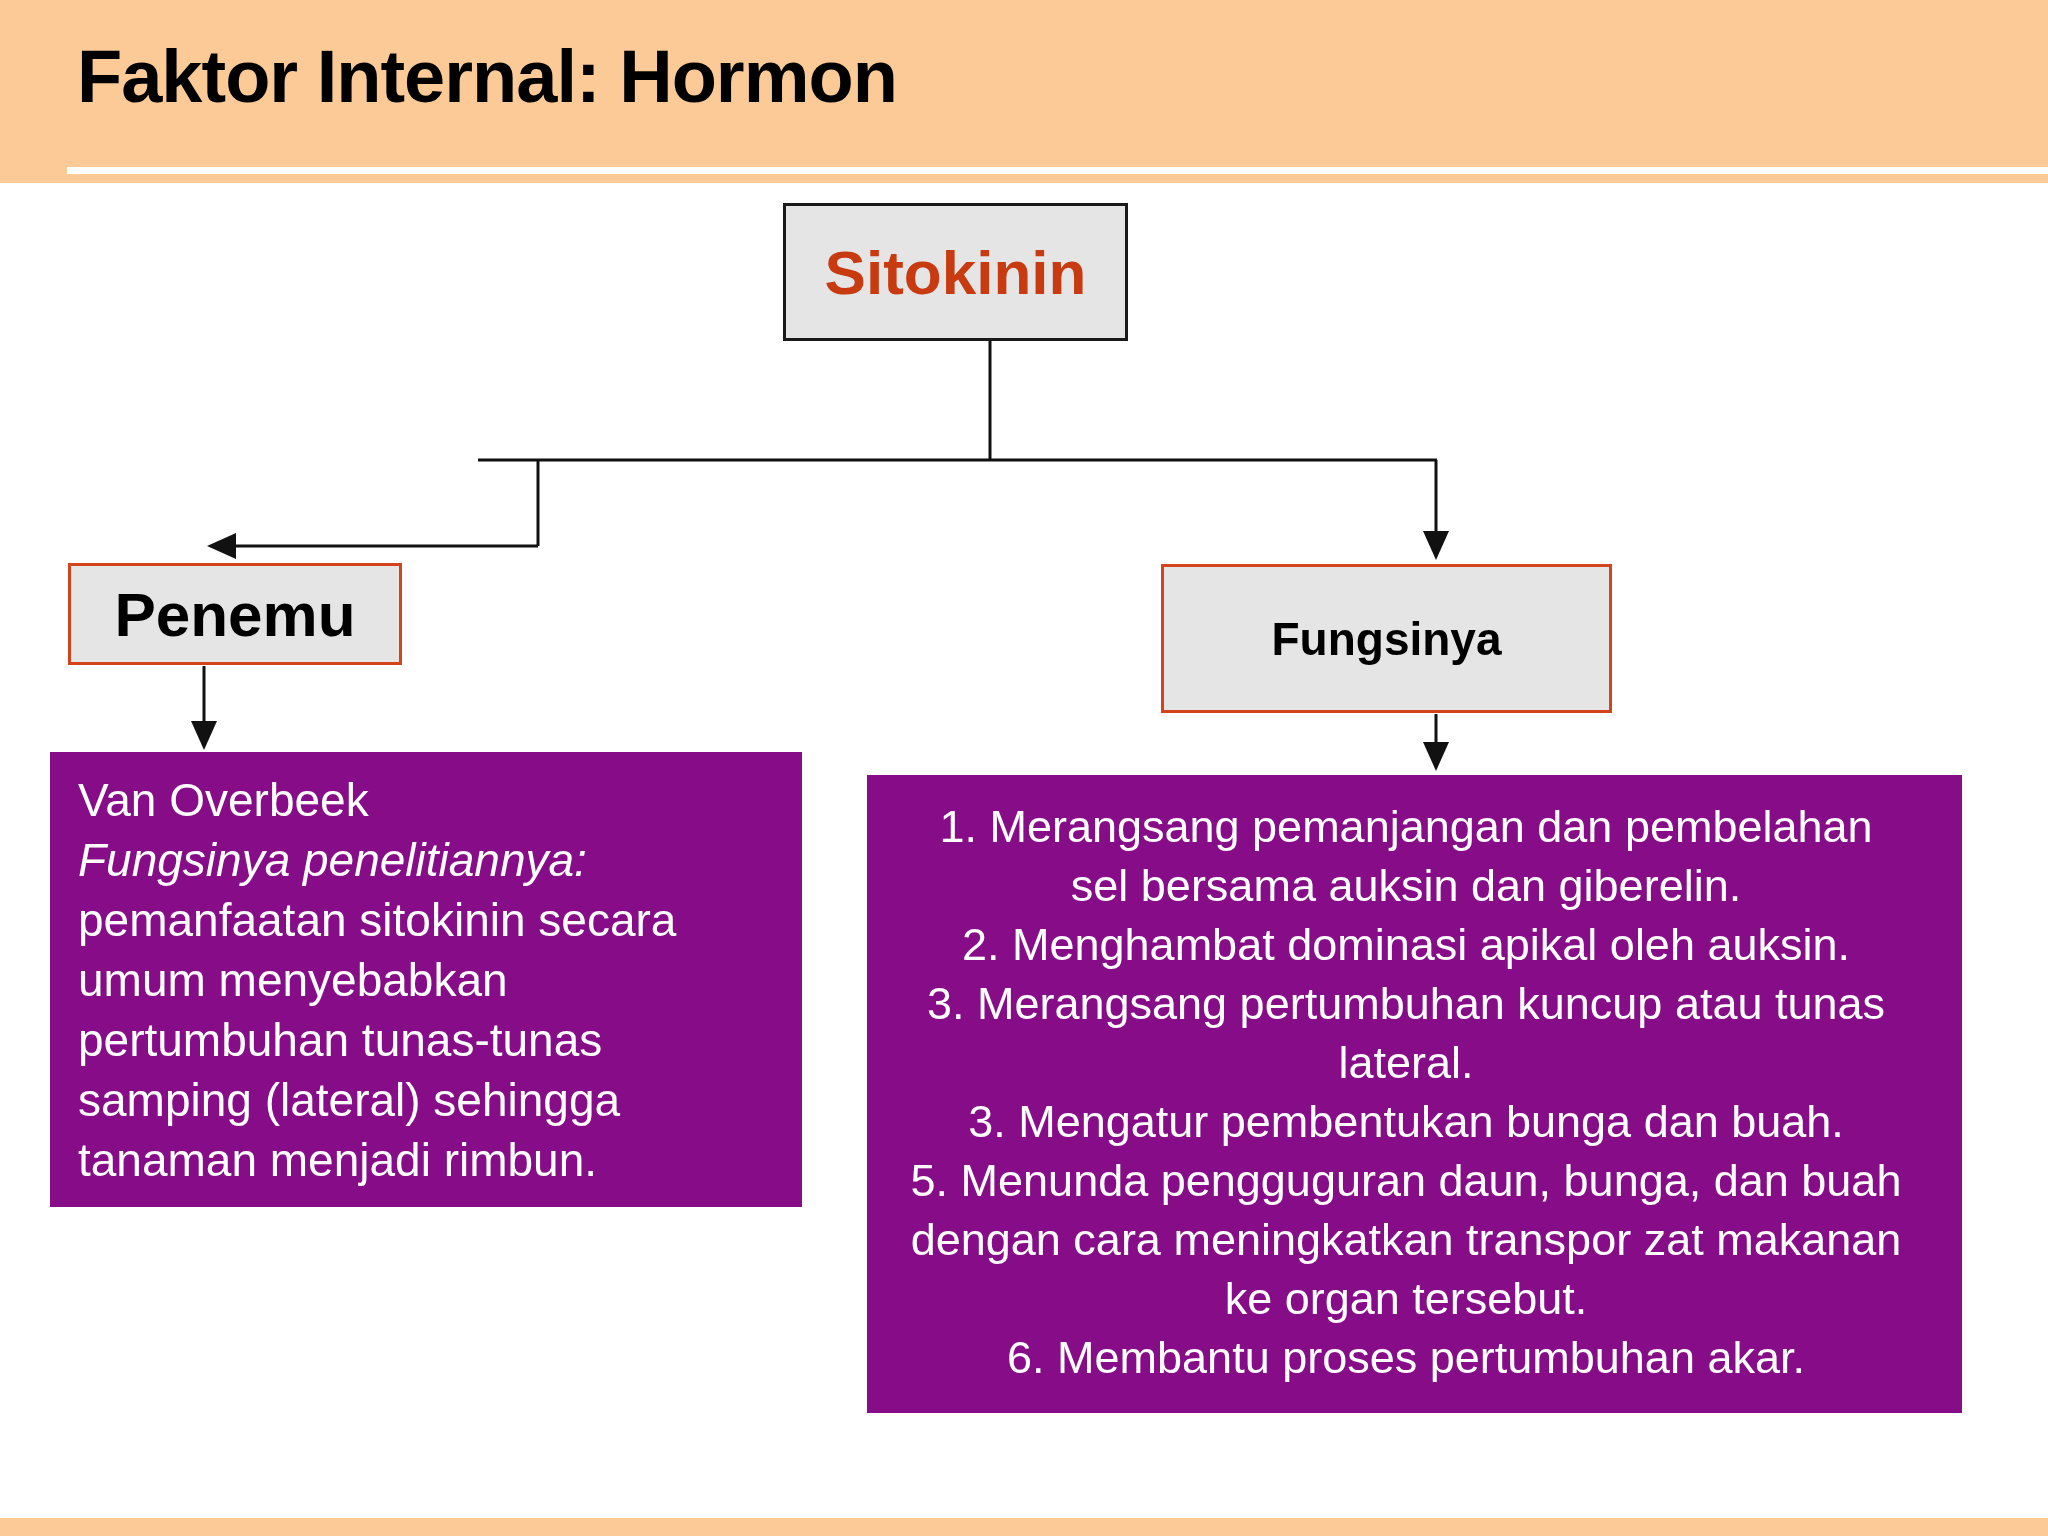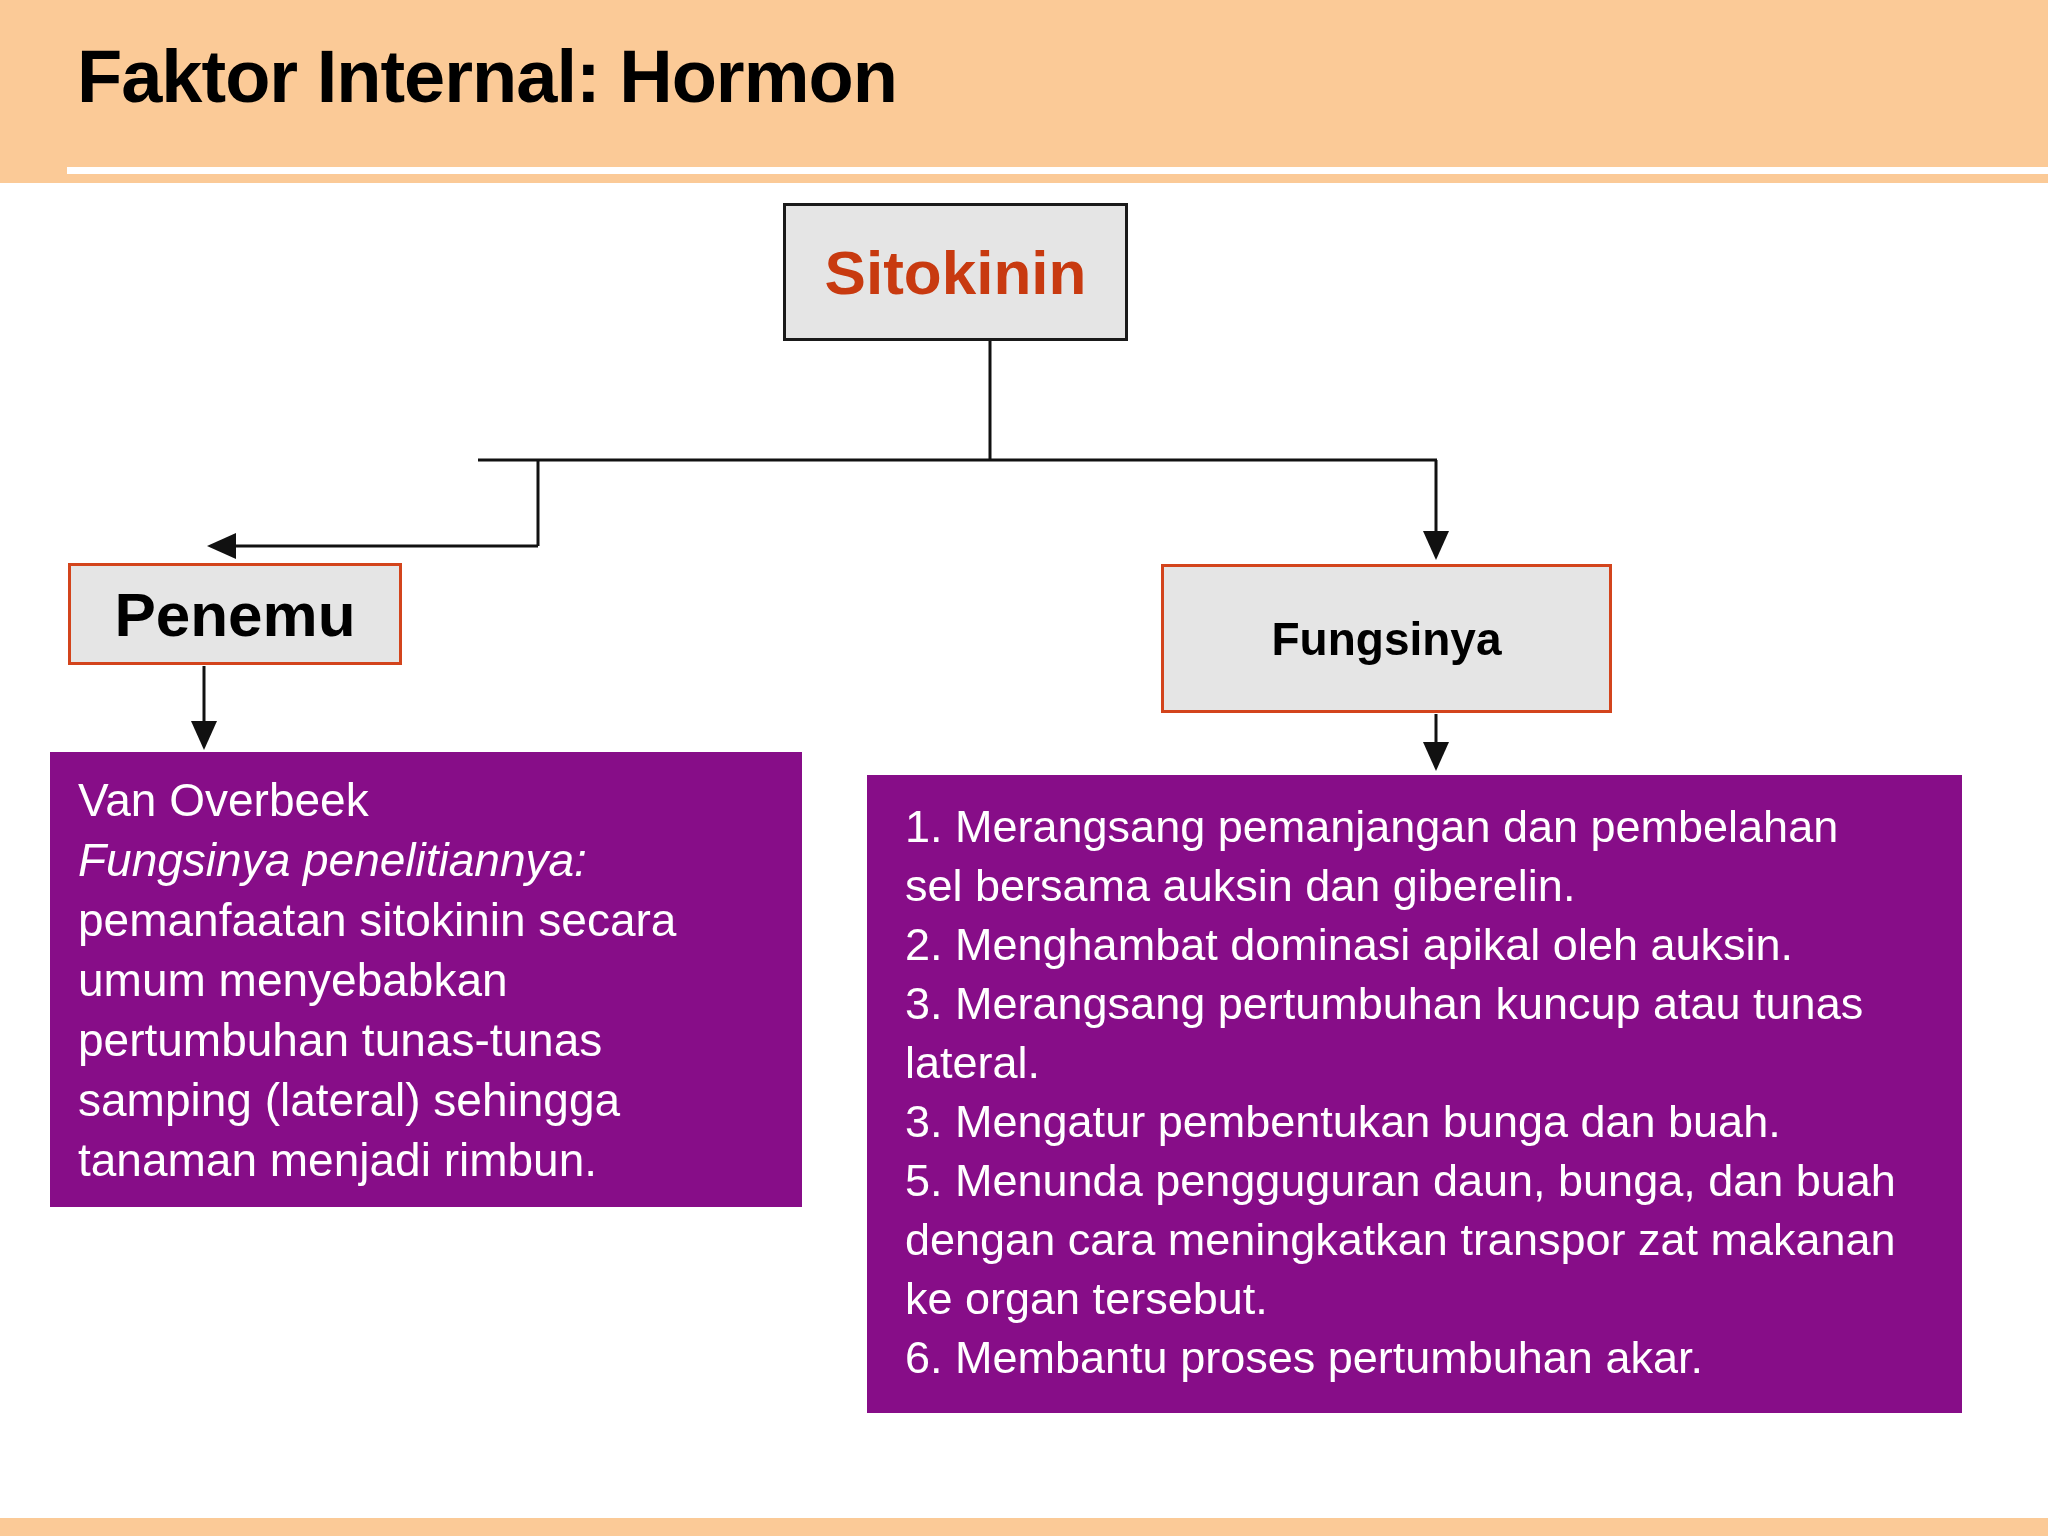--- a/index.html
+++ b/index.html
@@ -62,21 +62,21 @@
   .detail-left{
     left:50px;top:752px;width:752px;height:455px;
     padding:18px 60px 18px 28px;
     font-size:46px;line-height:60px;
   }
   .detail-left .d-name{font-weight:normal;}
   .detail-left .d-sub{font-style:italic;}
   .detail-right{
     left:867px;top:775px;width:1095px;height:638px;
     padding:22px 55px 22px 38px;
-    font-size:45px;line-height:59px;
+    font-size:45px;line-height:59px;text-align:center;
   }
 </style>
 </head>
 <body>
 
 <div class="slide">
 
   <div class="header-bar">
     <h1 class="slide-title">Faktor Internal: Hormon</h1>
     <div class="header-underline"></div>

